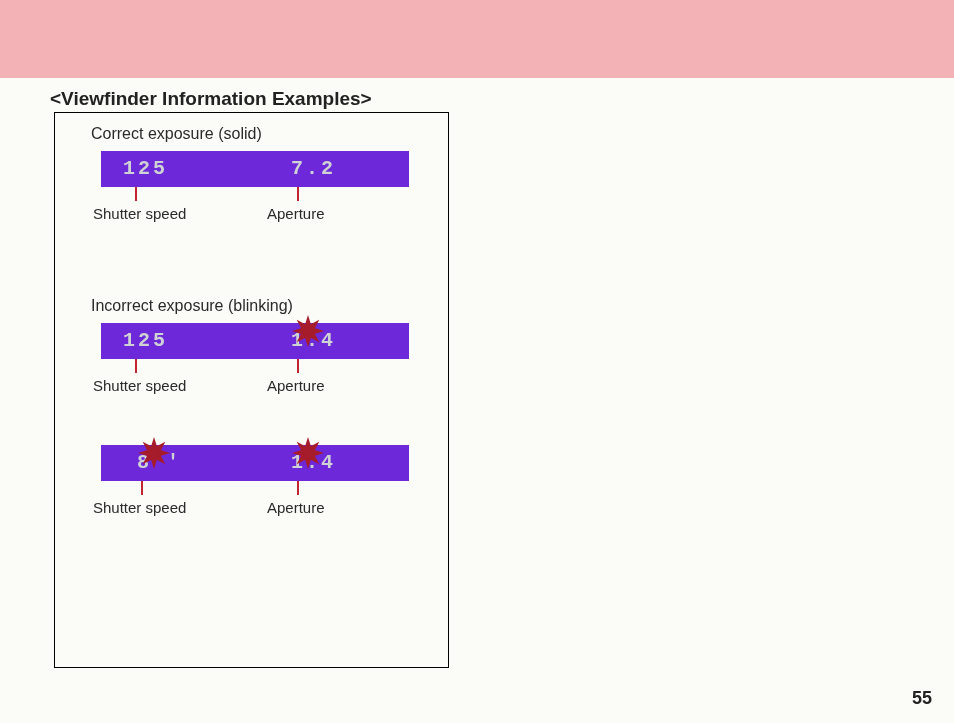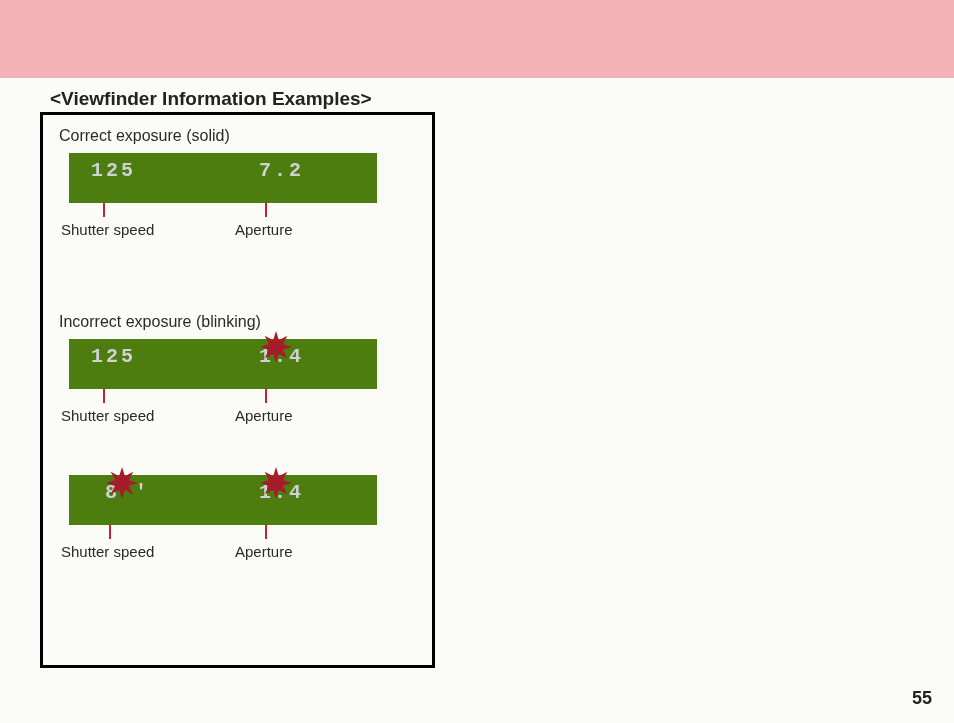--- a/index.html
+++ b/index.html
@@ -21,37 +21,37 @@
     position: absolute;
     top: 88px;
     left: 50px;
     font-size: 19px;
     font-weight: bold;
     color: #222;
   }
   .panel {
     position: absolute;
     top: 112px;
-    left: 40px;
+    left: 54px;
     width: 395px;
     height: 556px;
-    border: 3px solid #000000;
+    border: 1px solid #000000;
     background: #fbfbf8;
-    padding: 10px 12px 10px 16px;
+    padding: 10px 12px 10px 36px;
   }
   .group-title {
     font-size: 16px;
     color: #2a2a2a;
     margin: 2px 0 8px 0;
   }
   .lcd-bar {
     position: relative;
     width: 308px;
-    height: 50px;
-    background: #4d7c0f;
+    height: 36px;
+    background: #6d28d9;
     margin: 6px 0 0 10px;
   }
   .seg {
     position: absolute;
     top: 6px;
     font-family: "Courier New", monospace;
     font-size: 20px;
     font-weight: bold;
     color: #cfd2d4;
     letter-spacing: 3px;

